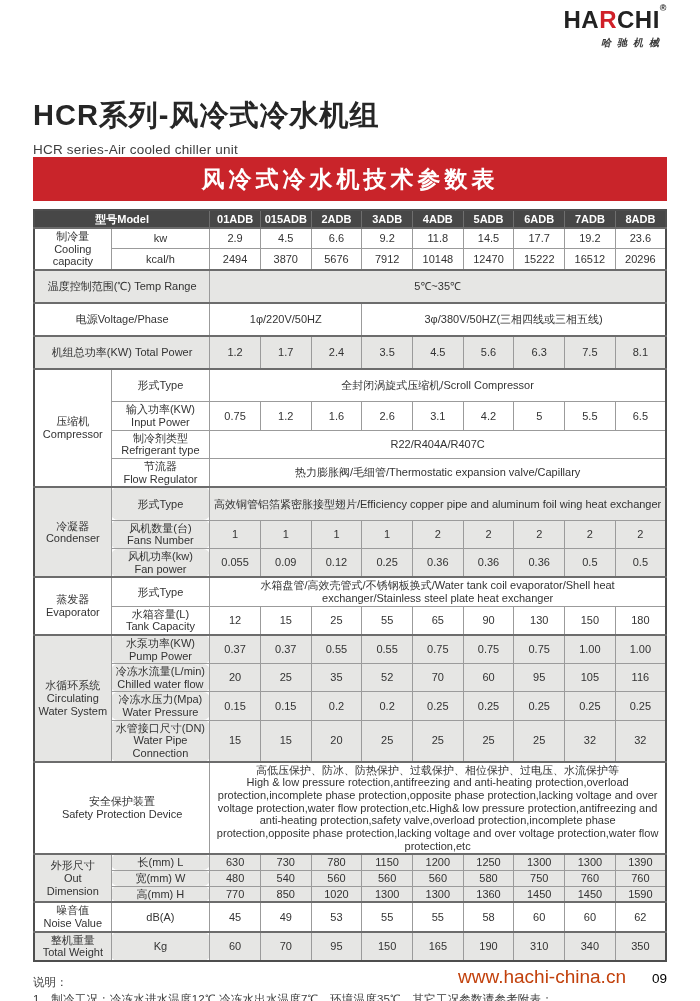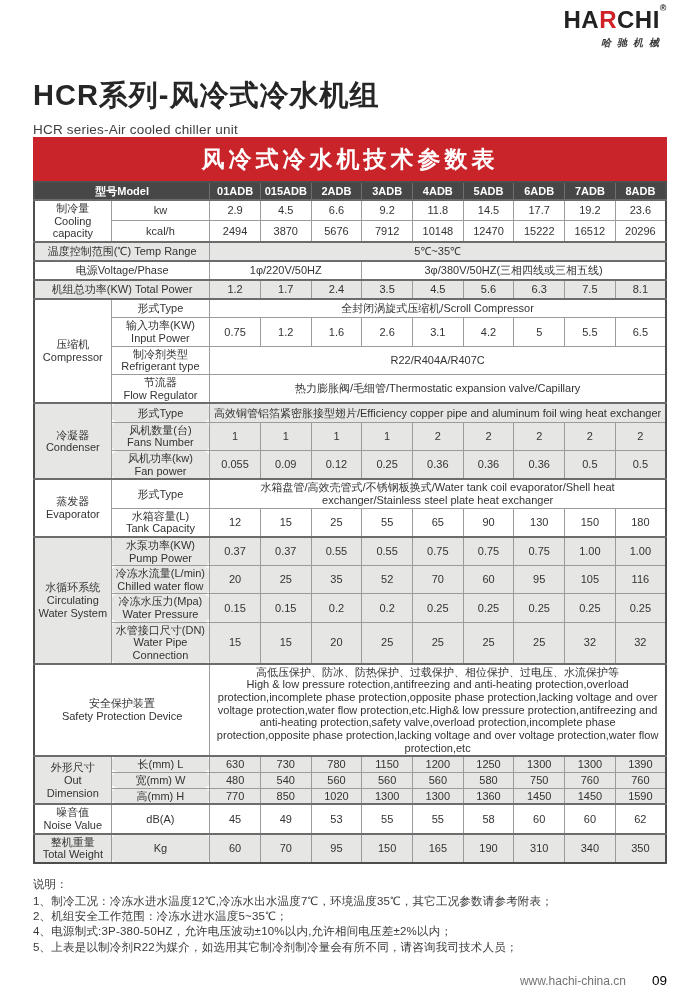--- a/index.html
+++ b/index.html
@@ -19,34 +19,34 @@
     position:relative; line-height:1;
   }
   .logo-word .red { color:#d02028; }
   .logo-reg { font-size:9px; vertical-align:top; position:relative; top:-4px; color:#222; font-weight:700;}
   .logo-sub {
     font-size:10px; color:#3c3c3c; letter-spacing:6px; font-style:italic;
     margin-top:4px; font-weight:700; padding-right:2px;
   }
 
   
-  .title-block { margin-top:26px; }
+  .title-block { margin-top:46px; }
   .title-cn { font-size:29px; font-weight:700; color:#262626; letter-spacing:1px; }
   .title-en { font-size:13.5px; color:#3f3f3f; margin-top:6px; letter-spacing:0.2px; }
 
   
   .banner {
     height:44px; background:#c9242a;
     display:flex; align-items:center; justify-content:center;
   }
   .banner-text { color:#ffffff; font-size:23px; font-weight:700; letter-spacing:4px; }
 
   
   table.spec {
-    width:634px; border-collapse:collapse; table-layout:fixed;
+    margin-top:8px; width:634px; border-collapse:collapse; table-layout:fixed;
     border:2px solid #4e4e4e;
   }
   table.spec td {
     border:1px solid #9b9b9b; text-align:center; color:#333;
     font-size:11px; line-height:1.15; padding:1px 2px;
     overflow:hidden; word-wrap:break-word;
   }
   tr.hdr td {
     background:#474747; color:#ffffff; font-weight:700; font-size:11px;
     height:18px; border-color:#6e6e6e;
@@ -54,36 +54,36 @@
   tr.shade td { background:#e6e6e4; }
   tr.sec td { border-top:2px solid #6c6c6c; }
   td.cat { font-size:11px; color:#333; }
   td.lbl { font-size:10px;border-radius:7px; }
   td.span-text { font-size:10.5px; }
   td.small { font-size:8.5px; }
   td.safety {
     text-align:left; font-size:10px; line-height:1.3; padding:4px 6px; color:#333;
   }
   tr.tight td { height:15px; }
-  tr.mid td { height:19px; }
+  tr.mid td { height:33px; }
   tr.tall td { height:24px; }
   tr.dim td { height:16px; }
   tr.big td { height:26px; }
 
   
   .notes { margin-top:13px; color:#3a3a3a; }
   .notes-title { font-size:11.5px; margin-bottom:2px; }
   .note-item { font-size:11.5px; line-height:1.32; letter-spacing:0.2px; }
 
   
   .footer {
     position:absolute; right:33px; bottom:13px;
     display:flex; align-items:baseline; gap:26px;
   }
-  .footer-url { color:#737373; font-size:12px; }
+  .footer-url { color:#c2410c; font-size:19px; }
   .footer-page { color:#000000; font-size:13.5px; }
 </style>
 </head>
 <body>
 
 <div class="page">
   <div class="content">
 
     <div class="logo-row">
       <div class="logo">

